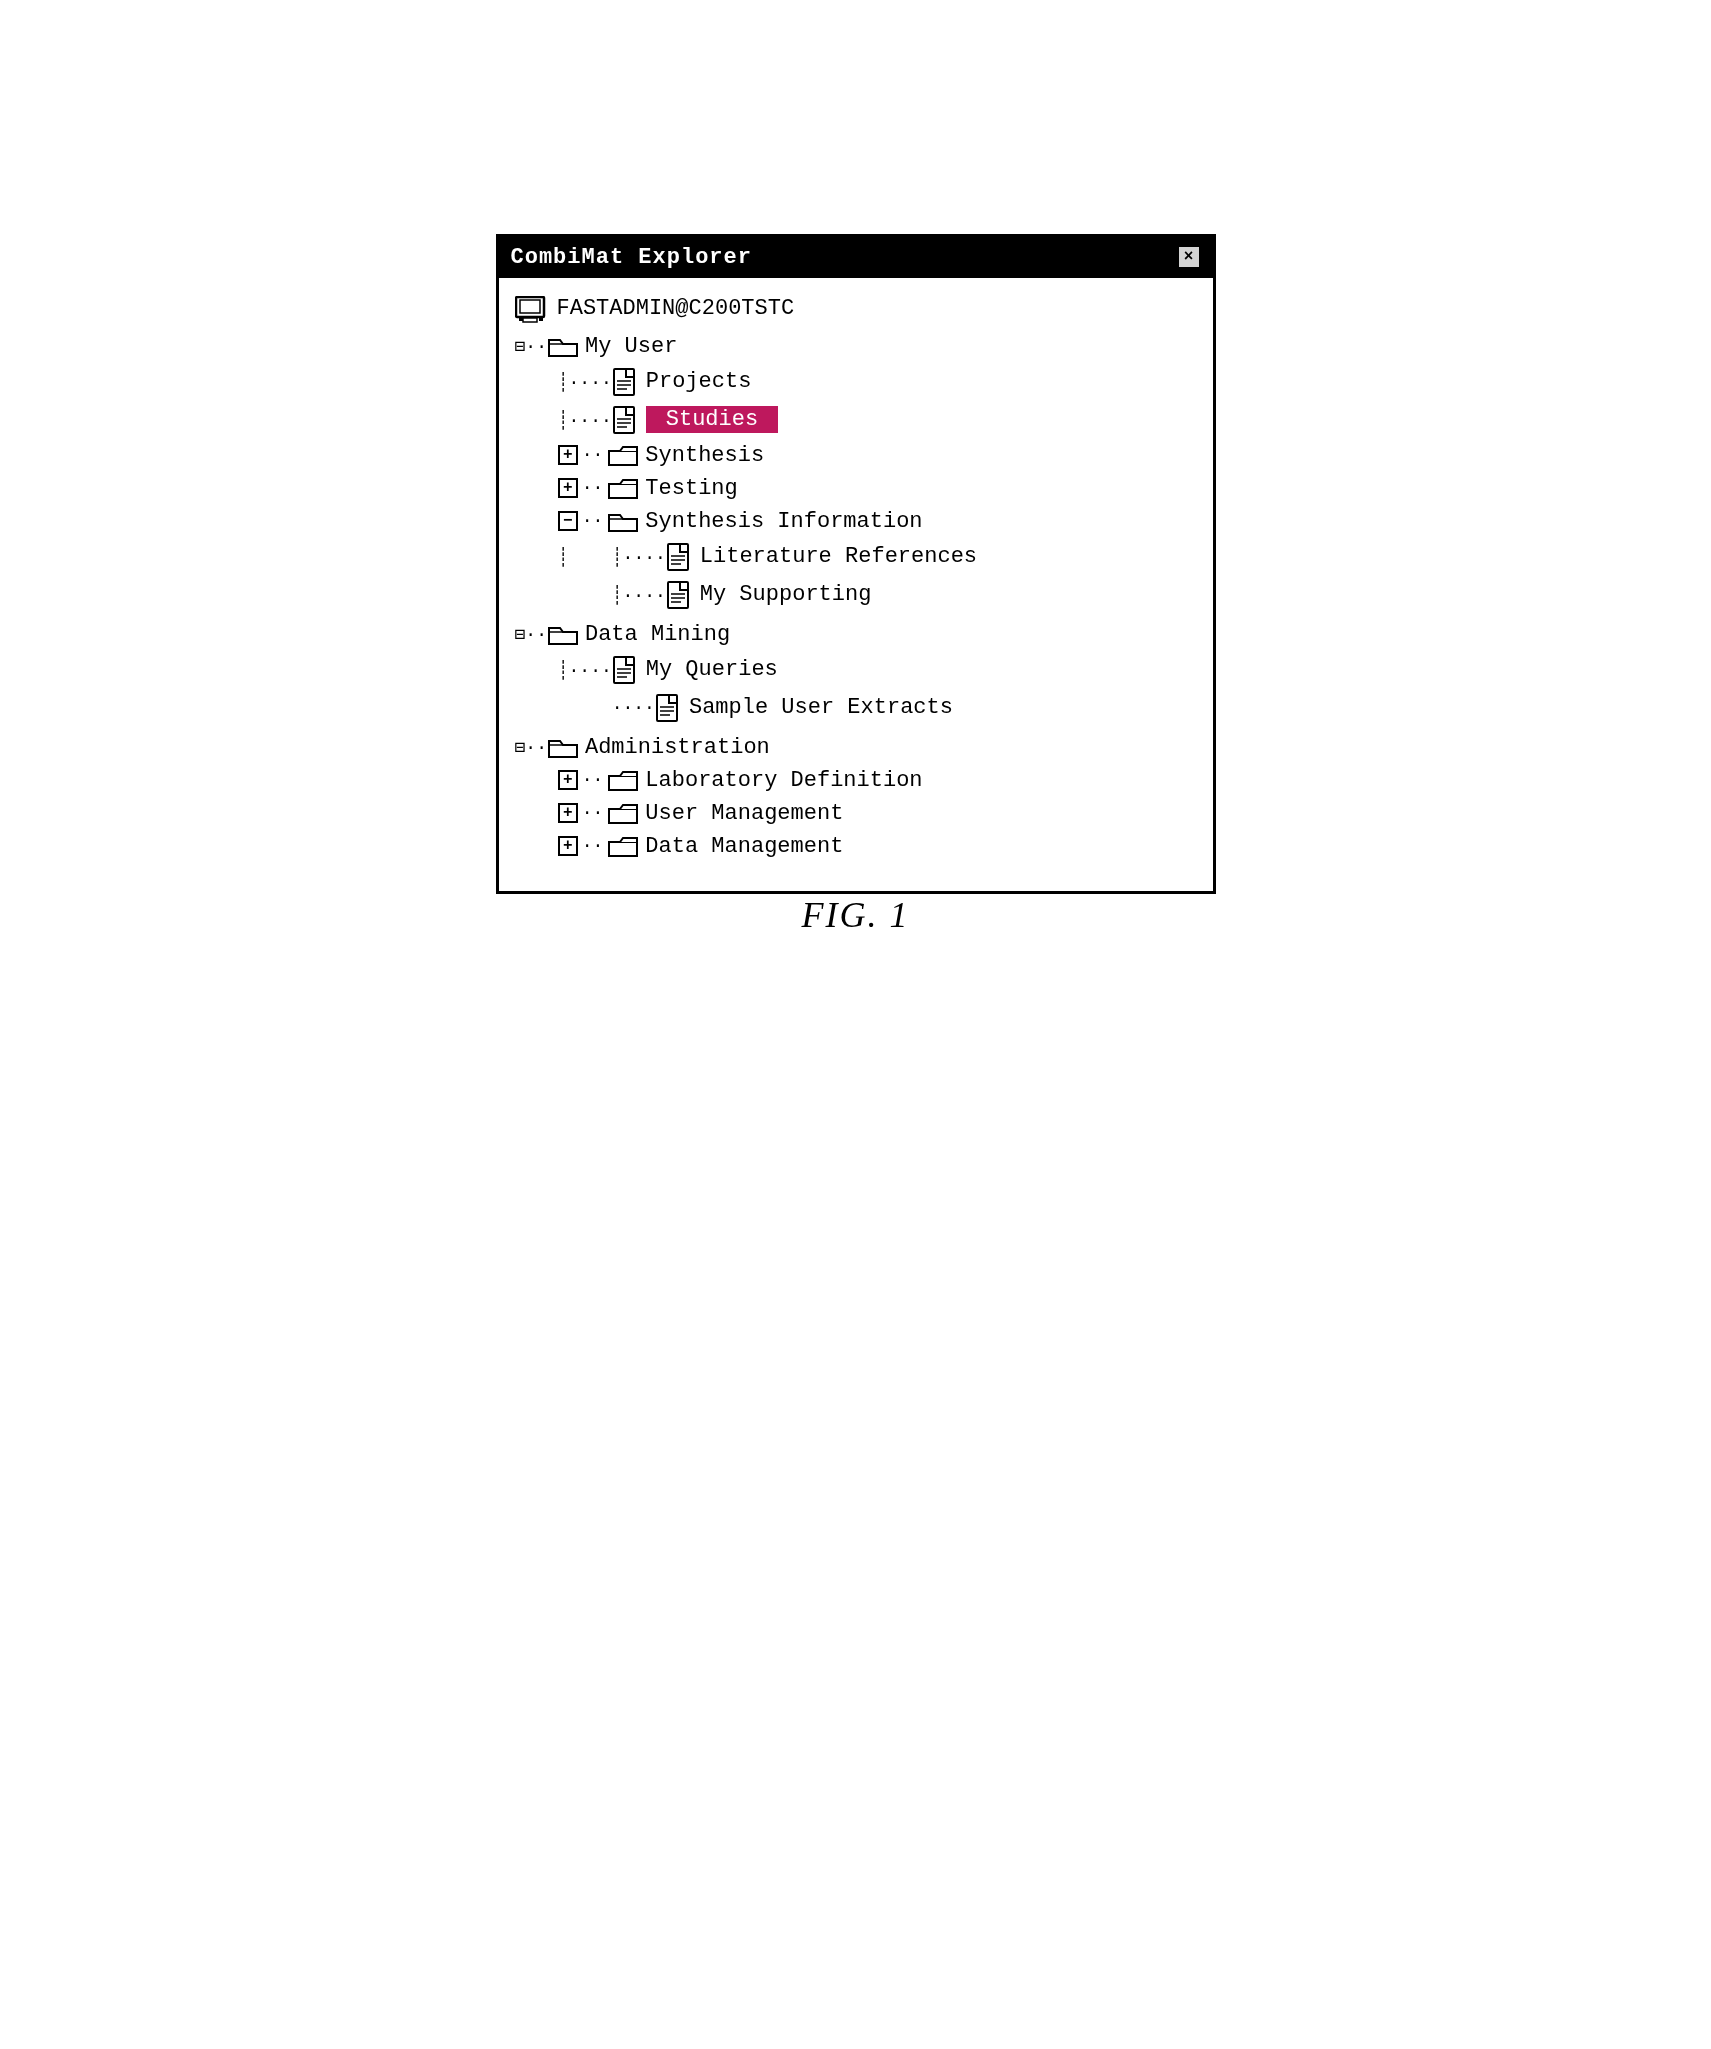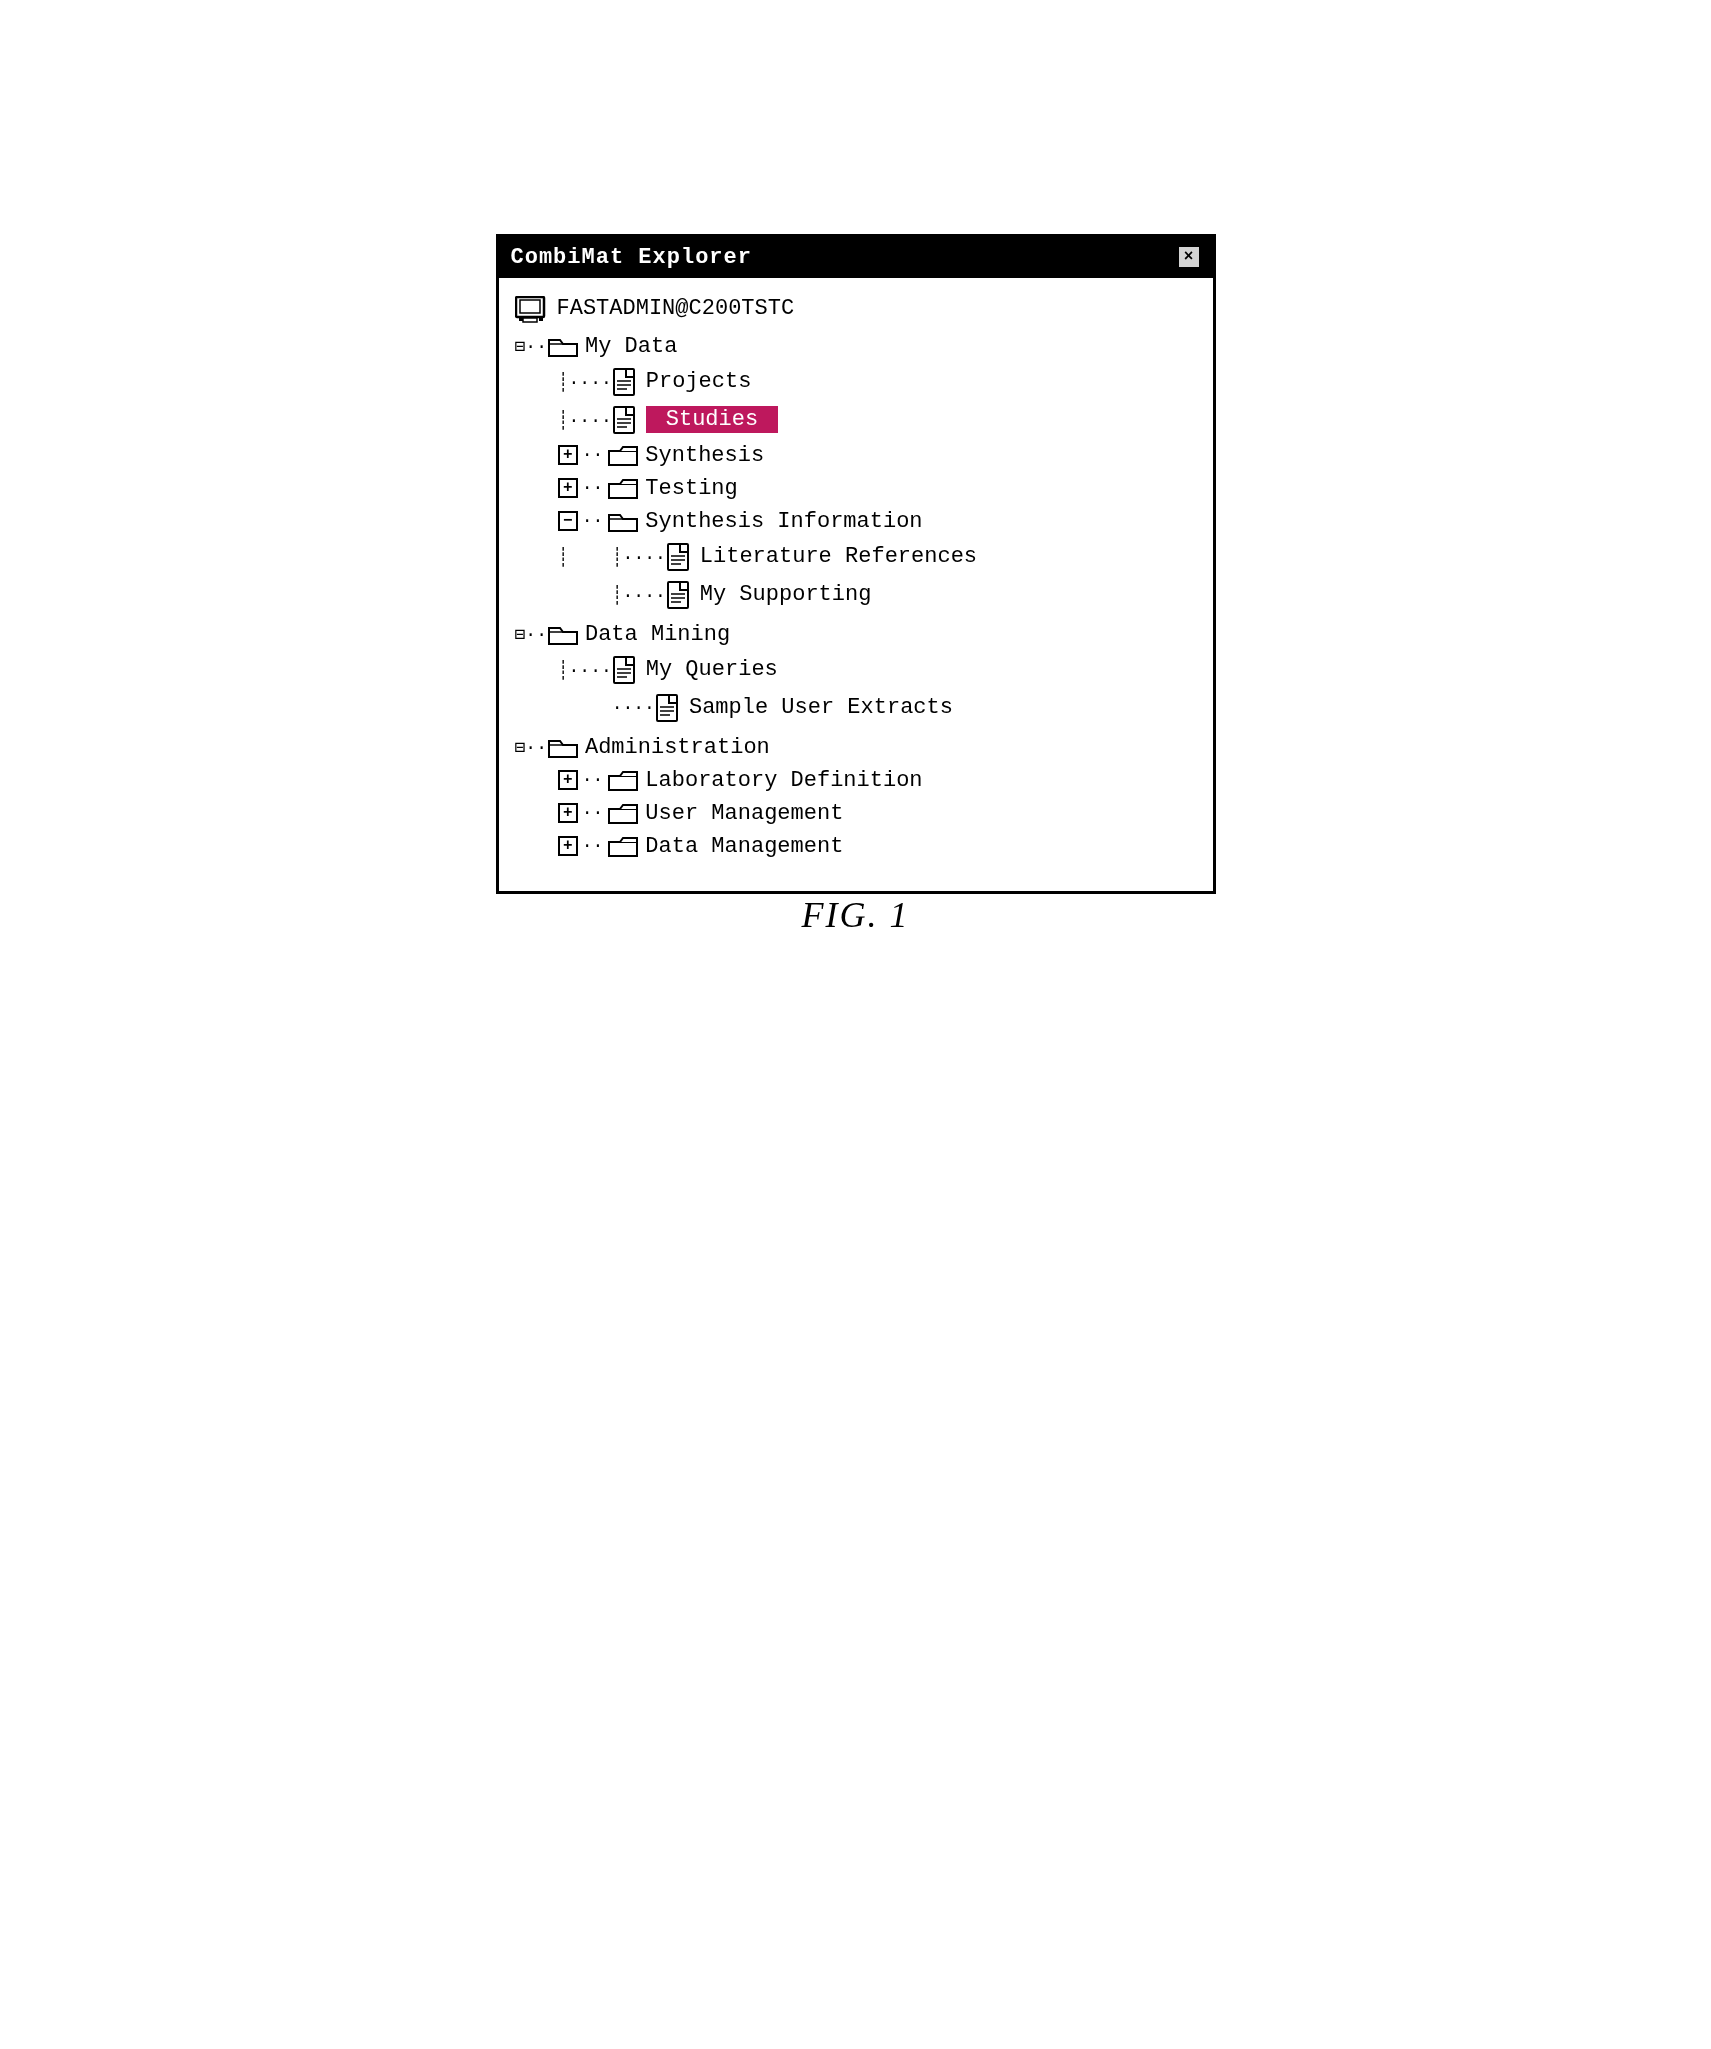--- a/index.html
+++ b/index.html
@@ -161,21 +161,21 @@
         <span class="tree-item-label">FASTADMIN@C200TSTC</span>
       </div>
 
       <div class="tree-row" style="padding-left:8px;">
         <span class="line-segment">⊟··</span>
 
         <svg width="32" height="24" viewBox="0 0 32 24" style="margin-right:6px;flex-shrink:0;">
           <path d="M2,6 L2,22 L30,22 L30,10 L16,10 L13,6 Z" stroke="#000" stroke-width="2" fill="#fff"></path>
           <path d="M2,10 L30,10" stroke="#000" stroke-width="1.5" fill="none"></path>
         </svg>
-        <span class="tree-item-label">My Data</span>
+        <span class="tree-item-label">My User</span>
       </div>
 
       <div class="tree-row" style="padding-left:8px;">
         <span class="line-segment">    ┊····</span>
         <svg width="28" height="30" viewBox="0 0 28 30" style="margin-right:6px;flex-shrink:0;">
           <rect x="2" y="2" width="20" height="26" rx="1" stroke="#000" stroke-width="2" fill="#fff"></rect>
           <path d="M14,2 L14,10 L22,10" stroke="#000" stroke-width="2" fill="none"></path>
           <line x1="5" y1="14" x2="19" y2="14" stroke="#000" stroke-width="1.5"></line>
           <line x1="5" y1="18" x2="19" y2="18" stroke="#000" stroke-width="1.5"></line>
           <line x1="5" y1="22" x2="15" y2="22" stroke="#000" stroke-width="1.5"></line>

